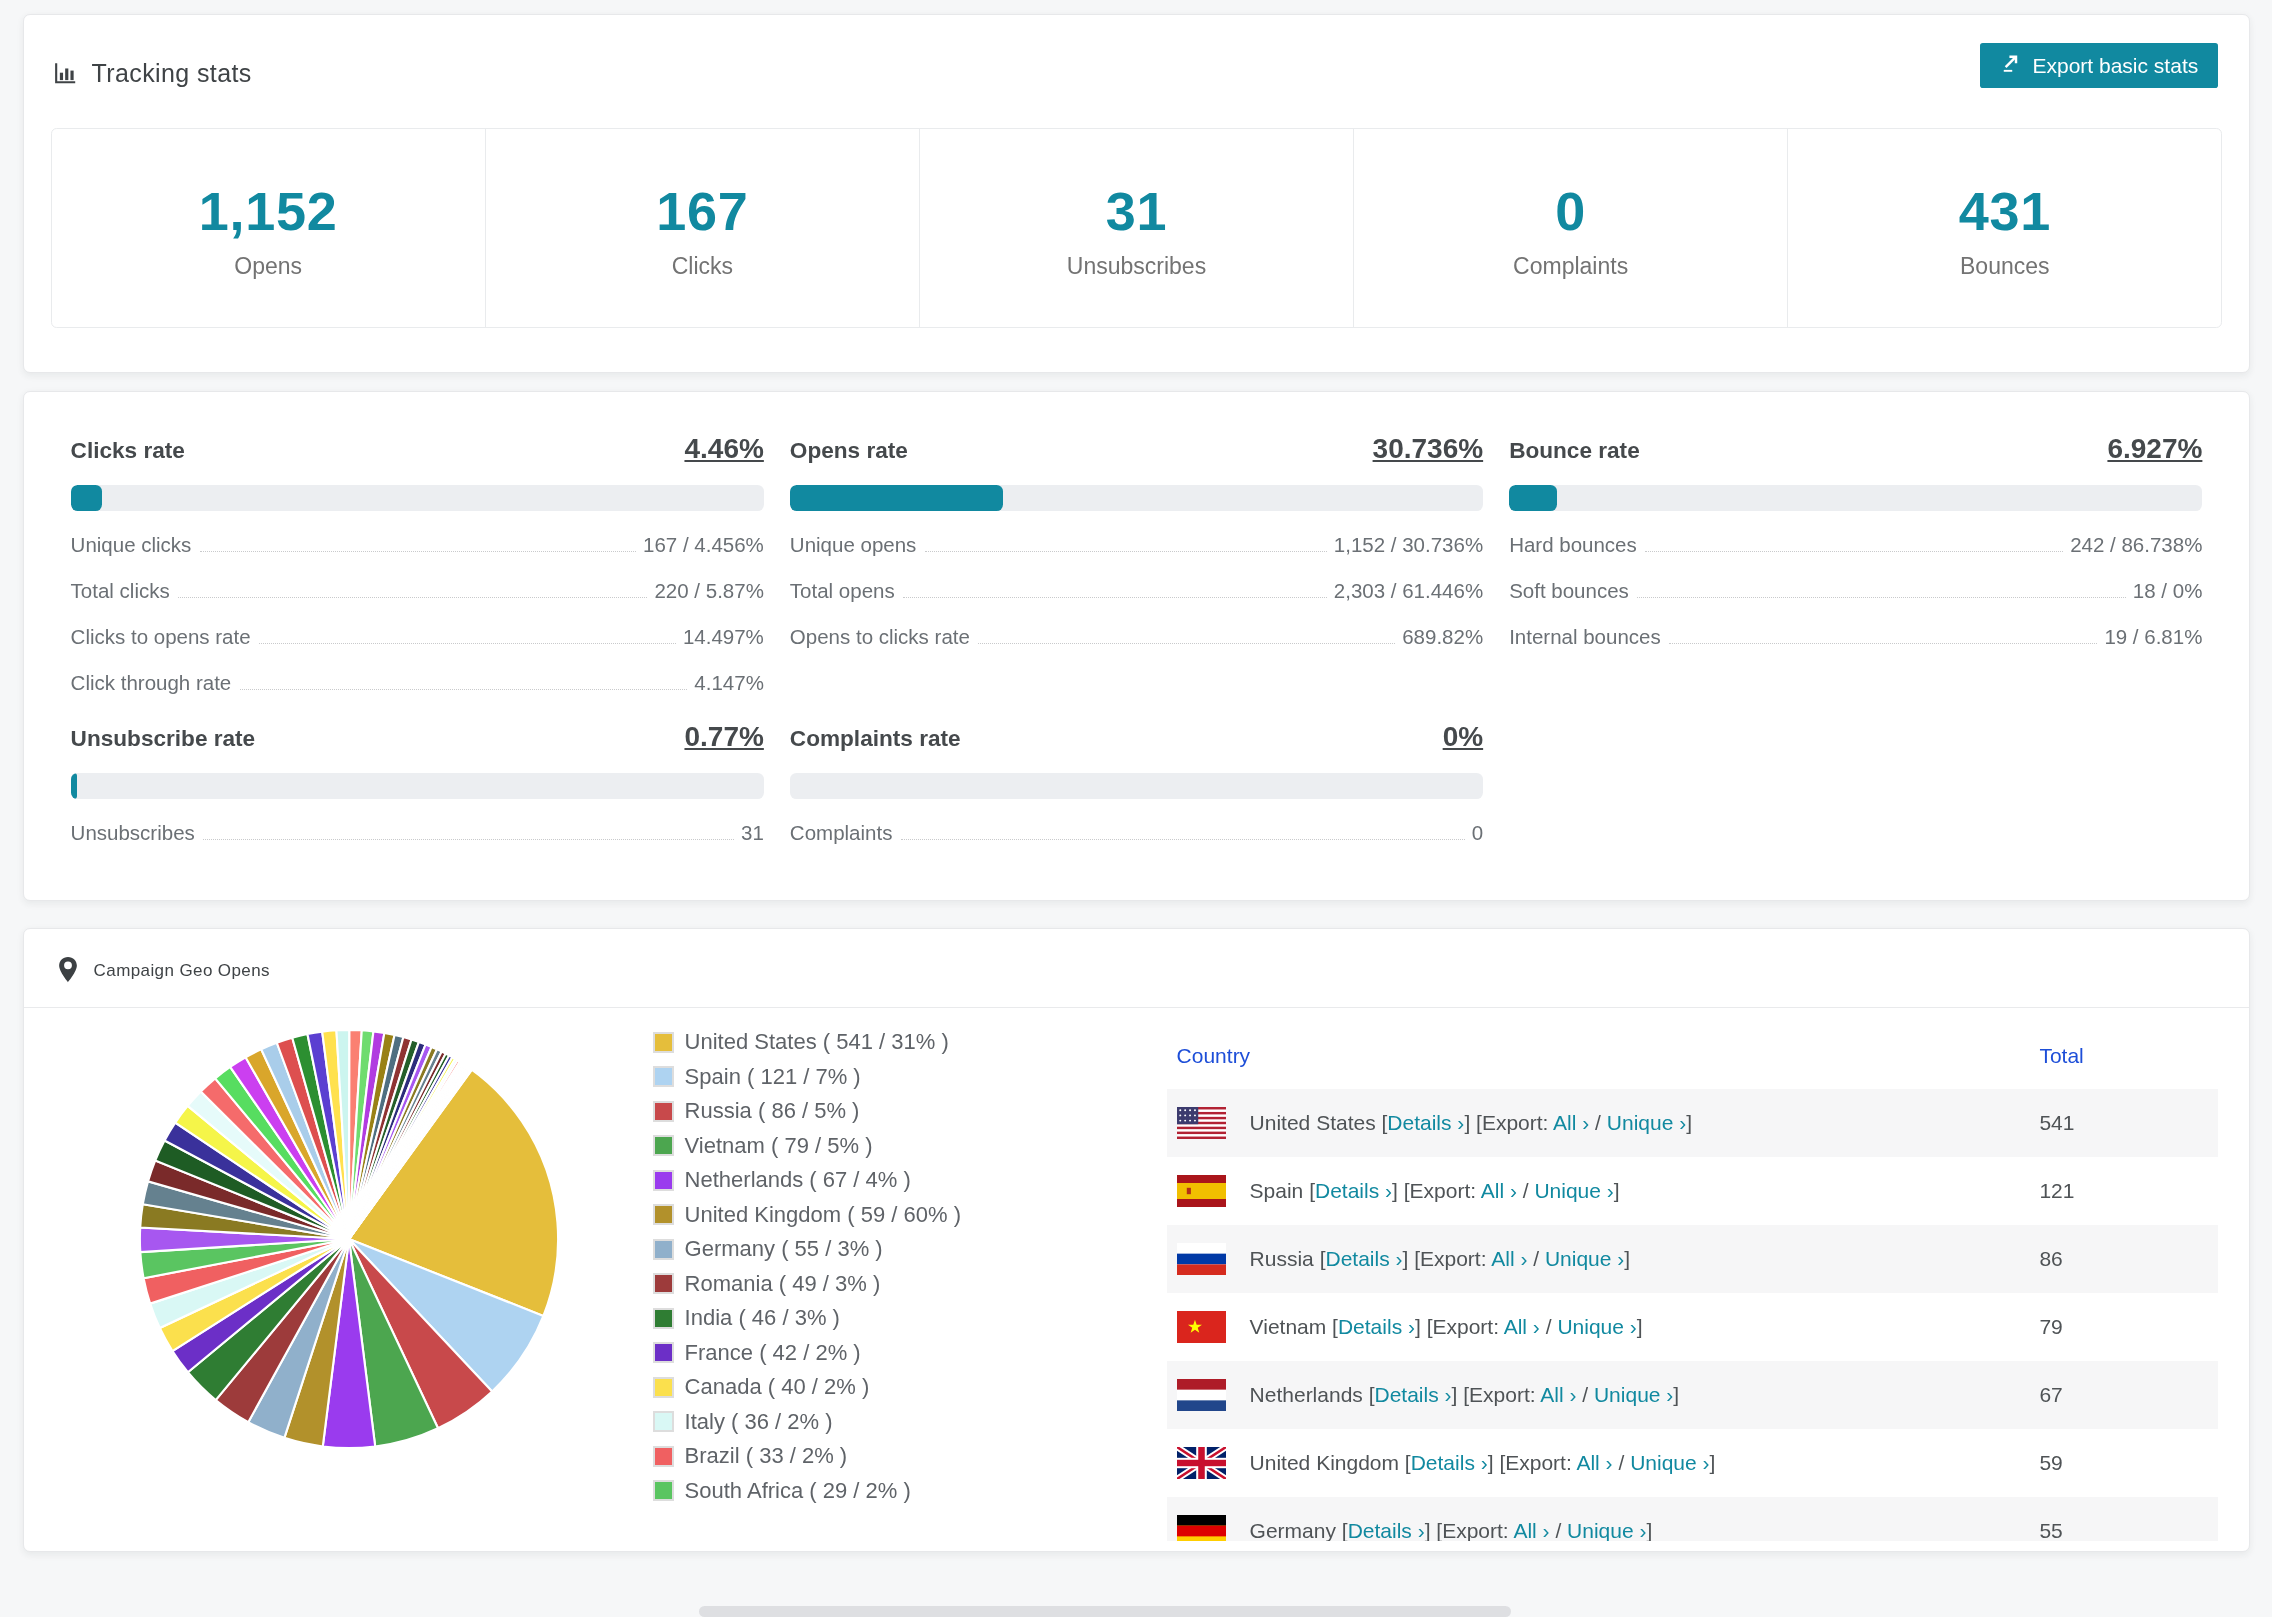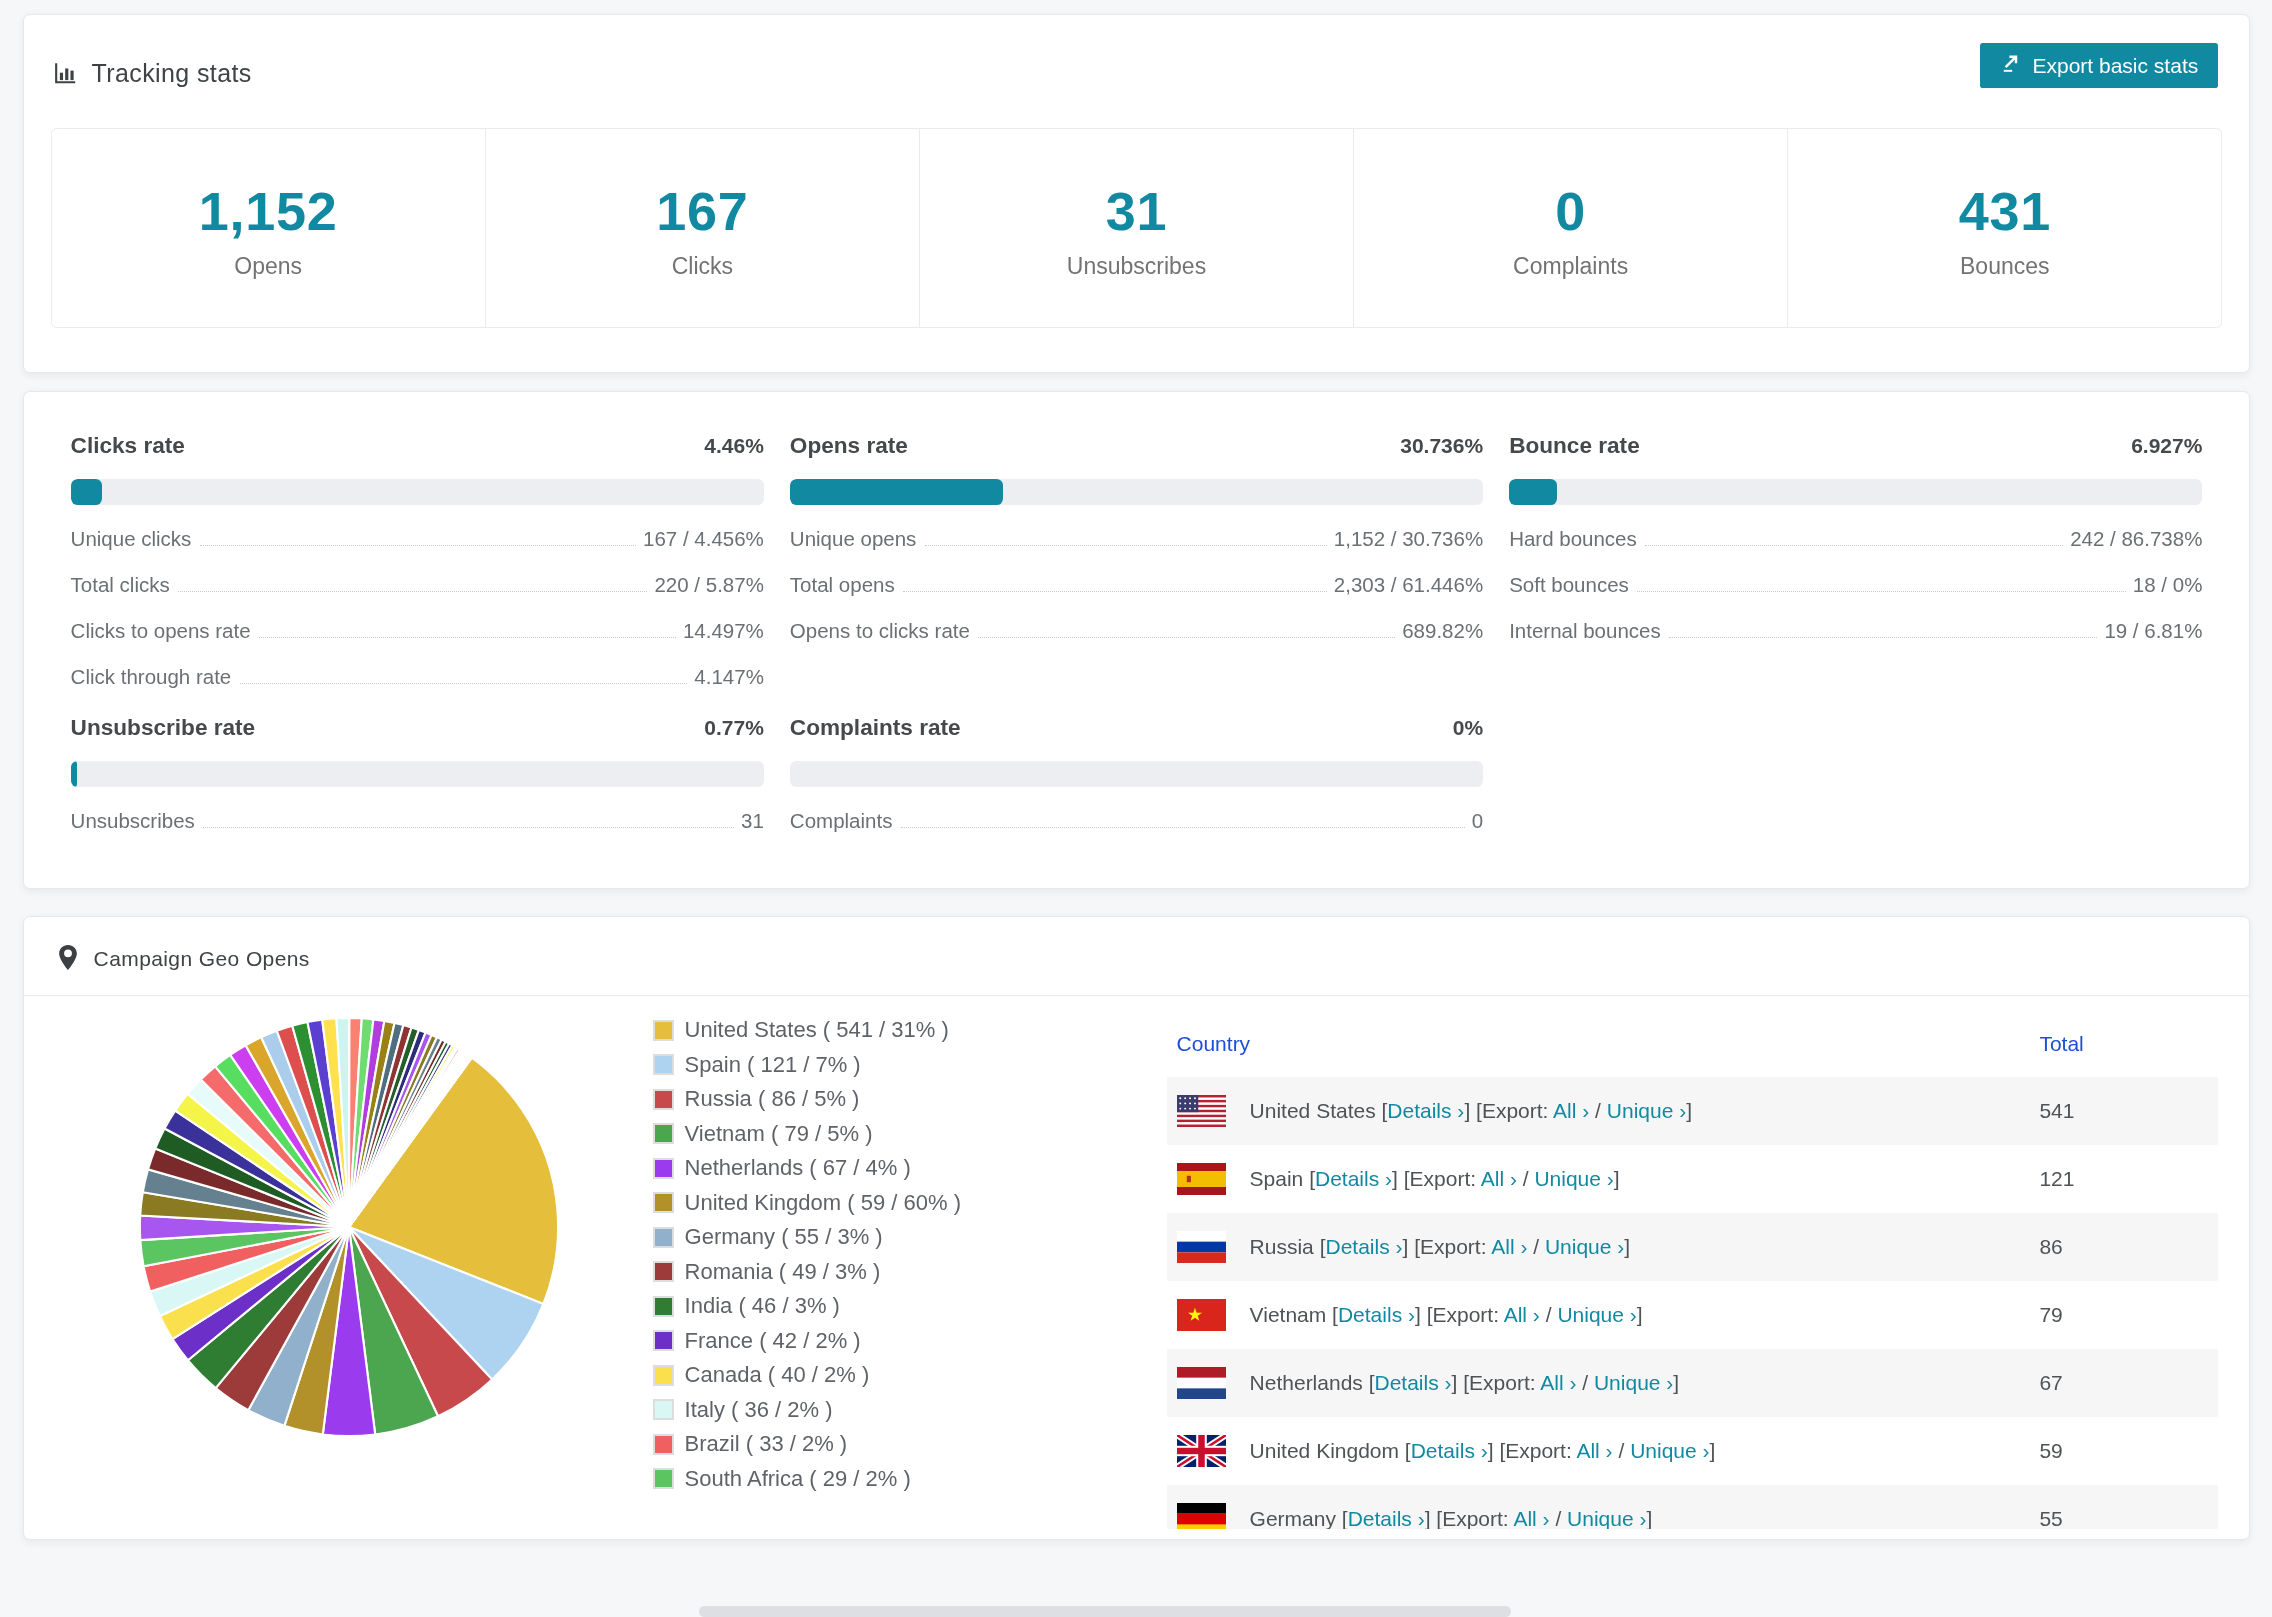--- a/index.html
+++ b/index.html
@@ -39,33 +39,33 @@
   .stat-cell { flex:1; height:198px; text-align:center; border-right:0.7px solid #e9ebed; }
   .stat-cell:last-child { border-right:none; }
   .stat-value { margin-top:51px; font-size:54px; font-weight:700; color:#1189a0; letter-spacing:0.7px; }
   .stat-label { margin-top:11.3px; font-size:23px; color:#737373; }
 
   
   .card-rates { margin-top:18.4px; padding:41px 47px 55px 47px; }
   .rates-grid { display:grid; grid-template-columns:1fr 1fr 1fr; column-gap:79px; row-gap:61px;gap:26px; }
   .panel-head { display:flex; justify-content:space-between; align-items:baseline; }
   .panel-title { font-size:22.6px; font-weight:700; color:#45494c; }
-  .panel-value { font-size:21px; font-weight:700; color:#45494c; }
+  .panel-value { font-size:28px; font-weight:700; color:#45494c;text-decoration:underline; }
   .bar { margin-top:20px; height:26px; background:#eceef1; border-radius:6.4px; overflow:hidden; }
   .bar-fill { height:100%; background:#1189a0; border-radius:6.4px; }
   .panel-rows { margin-top:10px; }
   .prow { display:flex; align-items:flex-end; margin-top:22px; font-size:20.5px; color:#6b7075; }
   .prow .plabel { white-space:nowrap; }
   .prow .leader { flex:1; border-bottom:1.4px dotted #c9cacc; margin:0 7px 5px 8.5px; }
   .prow .pvalue { white-space:nowrap; }
 
   
   .card-geo { margin-top:27px; padding:27px 0 10px 0; overflow:hidden; }
   .geo-head { display:flex; align-items:center; gap:14px; padding:0 31px 0 32px; }
-  .geo-head h2 { font-size:21px; font-weight:500; color:#3f4346; letter-spacing:0.4px; }
+  .geo-head h2 { font-size:17px; font-weight:500; color:#3f4346; letter-spacing:0.4px; }
   .geo-divider { margin-top:21px; border-top:0.7px solid #e9eaec; }
   .geo-content { display:flex; align-items:flex-start; padding:0 31px 0 106px; }
   .pie-wrap { margin-top:11.3px; width:438px; flex:0 0 auto; }
   .legend { margin-top:21px; margin-left:85px; width:452px; flex:0 0 auto; list-style:none; }
   .legend li { display:flex; align-items:center; gap:11px; margin-bottom:8.5px; }
   .legend .swatch { width:21px; height:21px; border:2.1px solid #dddddd; flex:0 0 auto; }
   .legend .ltext { font-size:22px; color:#5f6368; white-space:nowrap; }
 
   .geo-table-wrap { flex:1 1 auto; margin-left:62px; margin-top:15.5px; height:517px; overflow:hidden; }
   table.geo { width:100%; border-collapse:collapse; table-layout:fixed; }

